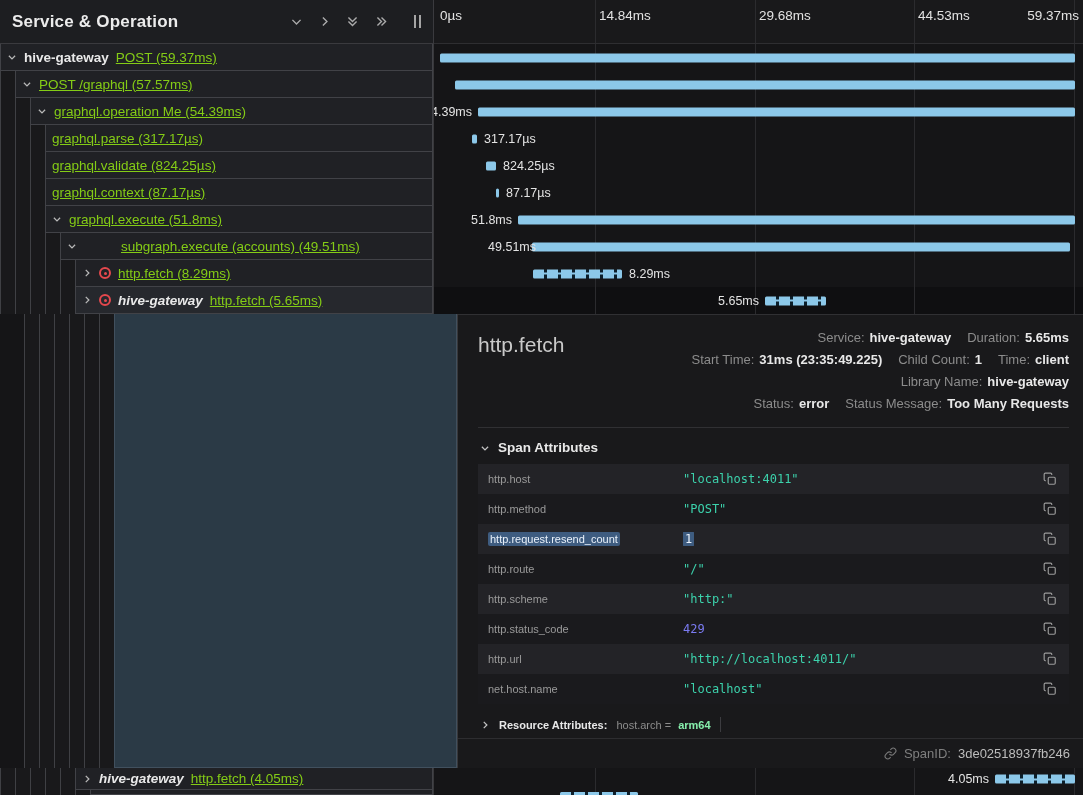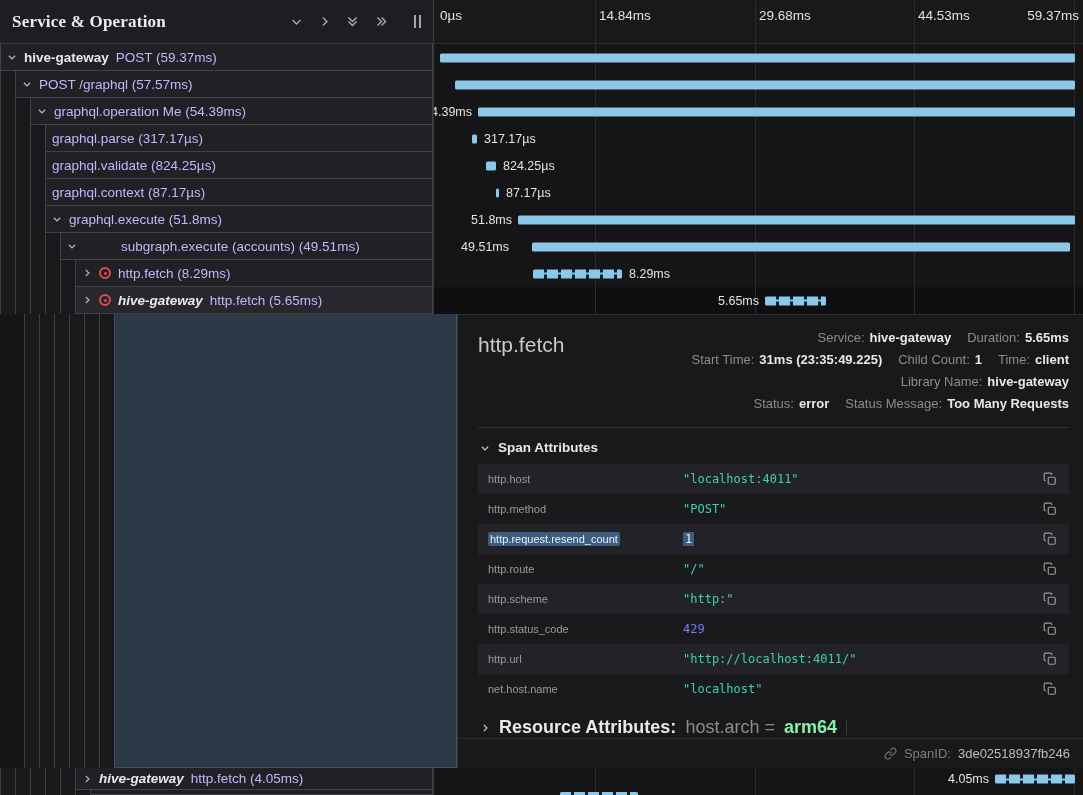--- a/index.html
+++ b/index.html
@@ -6,21 +6,21 @@
   html,body { background:#000; }
   .app {
     position:relative; width:1083px; height:795px; overflow:hidden;
     background:#151517; color:#cccccc;
     font-family:"Liberation Sans", sans-serif; font-size:13.5px;
   }
   
   .hdr { display:flex; height:44px; }
   .hdr-left {
     width:434px; flex:none; background:#1d1e21; border-bottom:1px solid #3a3a3e;
-    border-right:1px solid #3a3a3e; display:flex; align-items:center; padding:0 12px;font-family:Liberation Serif, serif;
+    border-right:1px solid #3a3a3e; display:flex; align-items:center; padding:0 12px;
   }
   .hdr-title { font-size:17px; font-weight:700; color:#ececec; letter-spacing:.2px; }
   .hdr-icons { margin-left:auto; display:flex; align-items:center; gap:15px; }
   .hicon { display:inline-flex; cursor:pointer; opacity:.85; }
   .hicon.handle { margin-left:10px; display:inline-flex; gap:3px; }
   .hicon.handle i { display:block; width:2px; height:13px; background:#bdbdbd; }
   .ruler {
     flex:1; position:relative; background:#19191b; border-bottom:1px solid #2e2e31;
   }
   .tick { position:absolute; top:8px; font-size:13.5px; color:#e2e2e2; white-space:nowrap; }
@@ -33,21 +33,21 @@
   .vline { position:absolute; top:-1px; bottom:0; width:1px; background:#3f4044; }
   .tbox {
     position:absolute; top:-1px; bottom:0; right:0;
     background:#202125; border:1px solid #414247;
     display:flex; align-items:center; gap:7px; padding-left:6px;
     color:#d2d2d2; cursor:pointer; white-space:nowrap;
   }
   .row.selected .tbox { background:#26282d; }
   .svc { font-weight:700; color:#e9e9e9; }
   .svc.it { font-style:italic; }
-  .tlabel { color:#c4b5fd; }
+  .tlabel { color:#84cc16;text-decoration:underline; }
   .tchev { display:inline-flex; flex:none; }
   .err { width:12px; height:12px; flex:none; border:2px solid #e5484d; border-radius:50%; position:relative; }
   .err::after { content:''; position:absolute; inset:2.5px; border-radius:50%; background:#e5484d; }
   .time-cell { flex:1; position:relative; background:#151517; overflow:hidden; }
   .gridbg {
     background-image:
       linear-gradient(#2b2b2e,#2b2b2e), linear-gradient(#2b2b2e,#2b2b2e),
       linear-gradient(#2b2b2e,#2b2b2e), linear-gradient(#2b2b2e,#2b2b2e);
     background-repeat:no-repeat; background-size:1px 100%;
     background-position:161px 0, 321px 0, 480px 0, 640px 0;
@@ -94,21 +94,21 @@
   .arow:nth-child(odd) { background:#232327; }
   .arow:nth-child(even) { background:#1a1a1d; }
   .akey { width:195px; flex:none; color:#9a9a9a; font-size:11px; white-space:nowrap; }
   .aval {
     flex:1; font-family:"DejaVu Sans Mono", monospace; font-size:12px;
     color:#3cd2ac; white-space:nowrap; overflow:hidden; text-overflow:ellipsis;
   }
   .aval.num { color:#7b7bf2; }
   .hl { background:#3e5c80; color:#eaf2fb; border-radius:2px; padding:1px 2px; }
   .copy { flex:none; background:none; border:none; cursor:pointer; display:inline-flex; padding:2px; margin-left:8px; }
-  .res-line { display:flex; align-items:center; gap:9px; margin:13px 0 0 2px; font-size:18px; white-space:nowrap; cursor:pointer; }
+  .res-line { display:flex; align-items:center; gap:9px; margin:13px 0 0 2px; font-size:11px; white-space:nowrap; cursor:pointer; }
   .res-title { font-weight:700; color:#e8e8e8; }
   .res-kv { color:#8c8c8c; }
   .res-kv .v { color:#86efac; font-weight:700; margin-left:4px; }
   .vsep { width:1px; height:15px; background:#3c3c40; }
   .spanid-line {
     position:absolute; left:0; right:0; bottom:0; height:30px;
     border-top:1px solid #2d2d30; display:flex; align-items:center;
     justify-content:flex-end; gap:7px; padding-right:13px; font-size:13px;
   }
   .spanid-label { color:#7f7f7f; }
@@ -282,21 +282,21 @@
             <span class="tchev">
               <svg width="10" height="10" viewBox="0 0 16 16" fill="none">
                 <path d="M3 6l5 5 5-5" stroke="#b9b9b9" stroke-width="2"></path>
               </svg>
             </span>
             <span class="tlabel">subgraph.execute (accounts) (49.51ms)</span>
           </div>
         </div>
         <div class="time-cell gridbg">
           <div class="bar" style="left: 98px; width: 538px;"></div>
-          <span class="bar-label" style="right: 574px;">49.51ms</span>
+          <span class="bar-label" style="right: 547px;">49.51ms</span>
         </div>
       </div>
       <div class="row">
         <div class="tree-cell">
           <div class="vline" style="left: 0px;"></div>
           <div class="vline" style="left: 15px;"></div>
           <div class="vline" style="left: 30px;"></div>
           <div class="vline" style="left: 45px;"></div>
           <div class="vline" style="left: 60px;"></div>
           <div class="tbox" style="left: 75px;">

